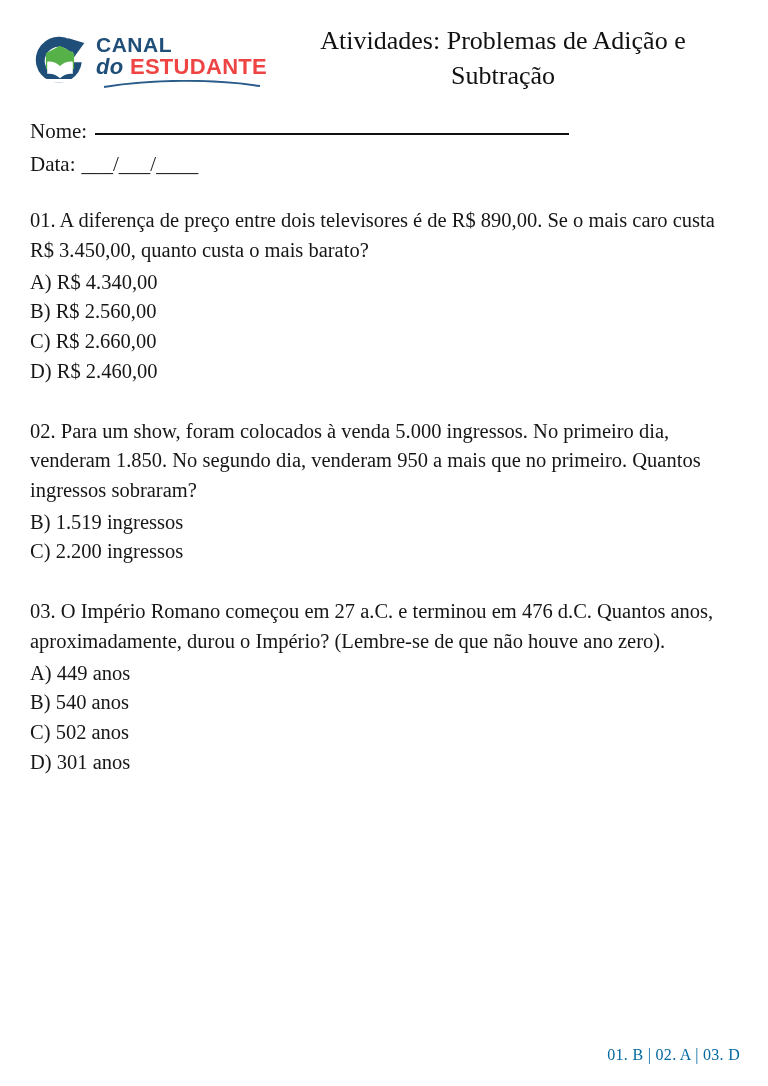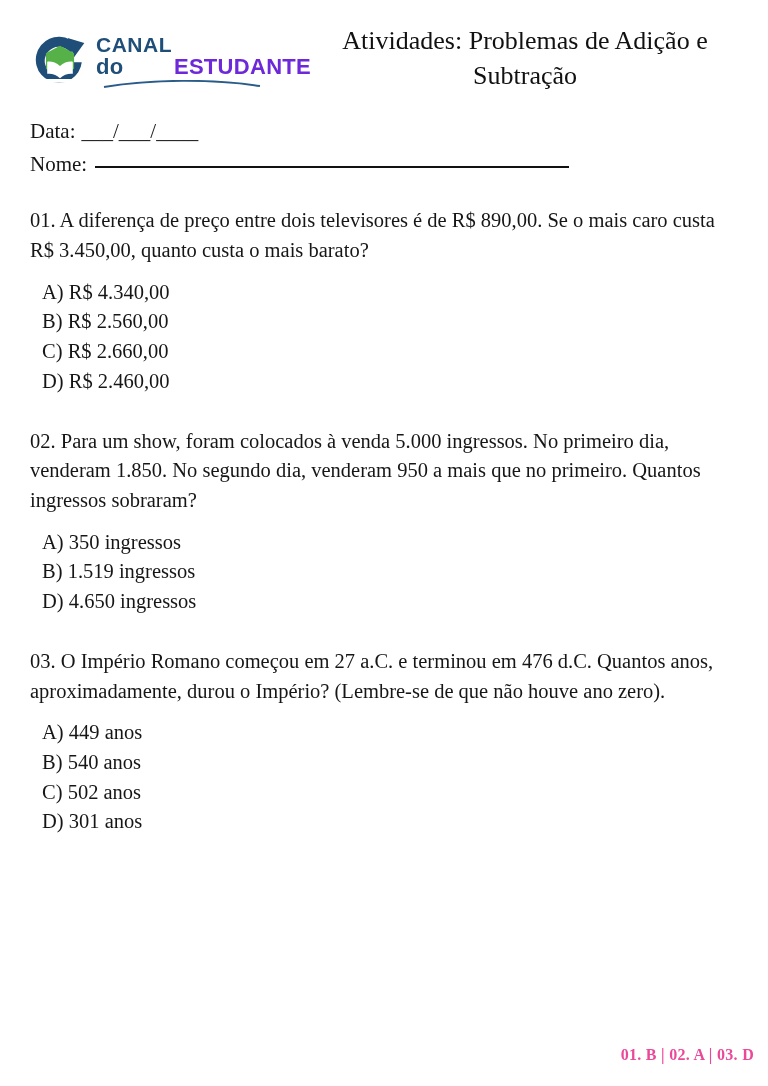--- a/index.html
+++ b/index.html
@@ -62,22 +62,22 @@
     display: block;
   }
 
   .logo-line2 {
     font-size: 22px;
     font-weight: bold;
     letter-spacing: 0.3px;
     display: block;
     margin-top: 1px;
   }
-  .logo-do { color: #1f4e79; }
-  .logo-estudante { color: #6d28d9; margin-left: 44px; }
+  .logo-do { color: #1f4e79; font-style: italic; }
+  .logo-estudante { color: #ef4444; }
 
   .logo-swoosh {
     display: block;
     margin-top: 2px;
     margin-left: 6px;
   }
 
   .title {
     flex: 1 1 auto;
     text-align: center;
@@ -126,37 +126,37 @@
     margin-bottom: 30px;
   }
   .q-text {
     font-size: 20.5px;
     line-height: 1.45;
     margin: 0 0 2px 0;
     text-align: left;
   }
   .q-options {
     list-style: none;
-    margin: 12px;
+    margin: 0;
     padding: 0;
   }
   .q-option {
     font-size: 20.5px;
     line-height: 1.45;
   }
 
   
   .answer-key {
     position: absolute;
-    right: 14px;
+    right: 28px;
     bottom: 22px;
     font-size: 16px;
-    font-weight: bold;
+    font-weight: normal;
     letter-spacing: 0.3px;
-    color: #ec4899;
+    color: #0369a1;
   }
 </style>
 </head>
 <body>
 
 <div class="page">
 
   <div class="header">
 
     <div class="logo-block">
@@ -175,47 +175,46 @@
           <path d="M2 7 C50 -1 112 -1 158 6" stroke="#2a5c8a" stroke-width="2" fill="none"></path>
         </svg>
       </div>
     </div>
 
     <h1 class="title">Atividades: Problemas de Adição e Subtração</h1>
   </div>
 
   <div class="fields">
     <div class="field-row">
+      <span class="field-label">Nome:</span>
+      <span class="rule-long"></span>
+    </div>
+    <div class="field-row">
       <span class="field-label">Data:</span>
       <span class="date-slots">___/___/____</span>
-    </div>
-    <div class="field-row">
-      <span class="field-label">Nome:</span>
-      <span class="rule-long"></span>
     </div>
   </div>
 
   <div class="questions">
 
     <div class="question">
       <p class="q-text">01. A diferença de preço entre dois televisores é de R$ 890,00. Se o mais caro custa R$ 3.450,00, quanto custa o mais barato?</p>
       <ul class="q-options">
         <li class="q-option">A) R$ 4.340,00</li>
         <li class="q-option">B) R$ 2.560,00</li>
         <li class="q-option">C) R$ 2.660,00</li>
         <li class="q-option">D) R$ 2.460,00</li>
       </ul>
     </div>
 
     <div class="question">
       <p class="q-text">02. Para um show, foram colocados à venda 5.000 ingressos. No primeiro dia, venderam 1.850. No segundo dia, venderam 950 a mais que no primeiro. Quantos ingressos sobraram?</p>
       <ul class="q-options">
-        <li class="q-option">A) 350 ingressos</li>
         <li class="q-option">B) 1.519 ingressos</li>
-        <li class="q-option">D) 4.650 ingressos</li>
+        <li class="q-option">C) 2.200 ingressos</li>
       </ul>
     </div>
 
     <div class="question">
       <p class="q-text">03. O Império Romano começou em 27 a.C. e terminou em 476 d.C. Quantos anos, aproximadamente, durou o Império? (Lembre-se de que não houve ano zero).</p>
       <ul class="q-options">
         <li class="q-option">A) 449 anos</li>
         <li class="q-option">B) 540 anos</li>
         <li class="q-option">C) 502 anos</li>
         <li class="q-option">D) 301 anos</li>

